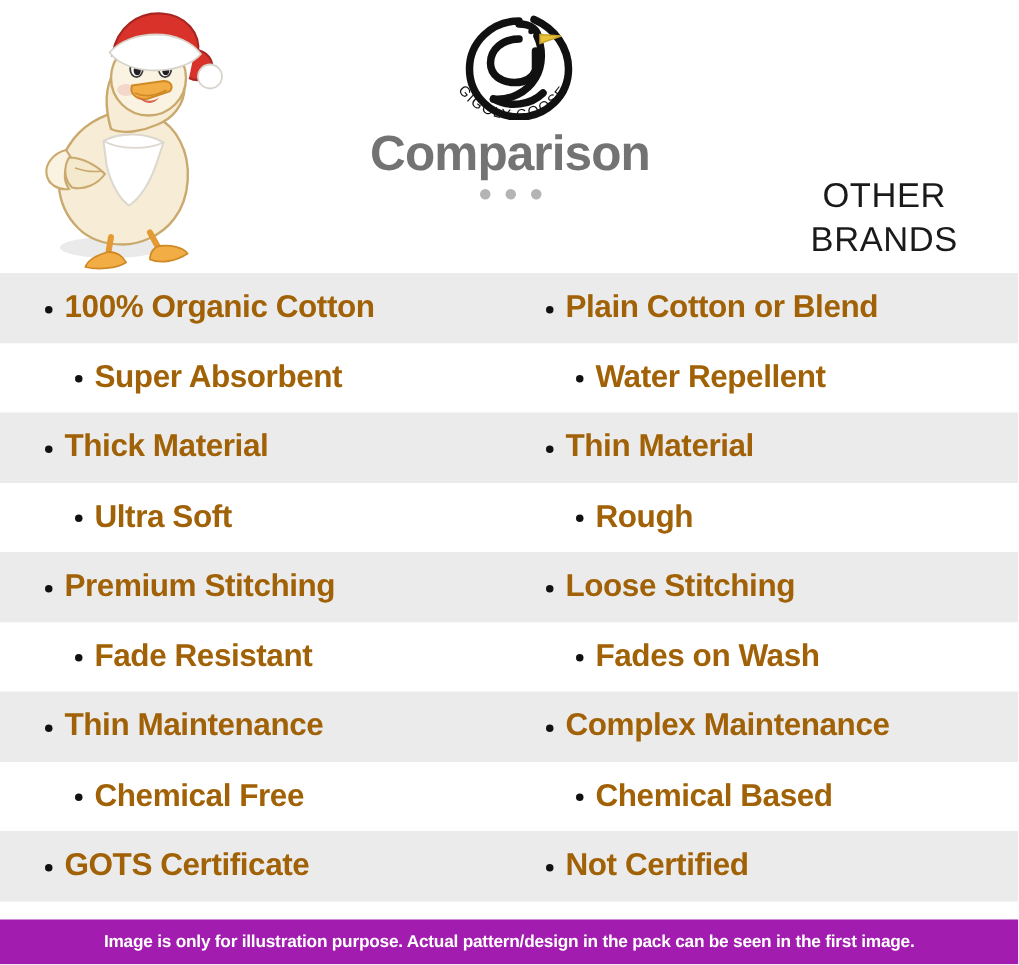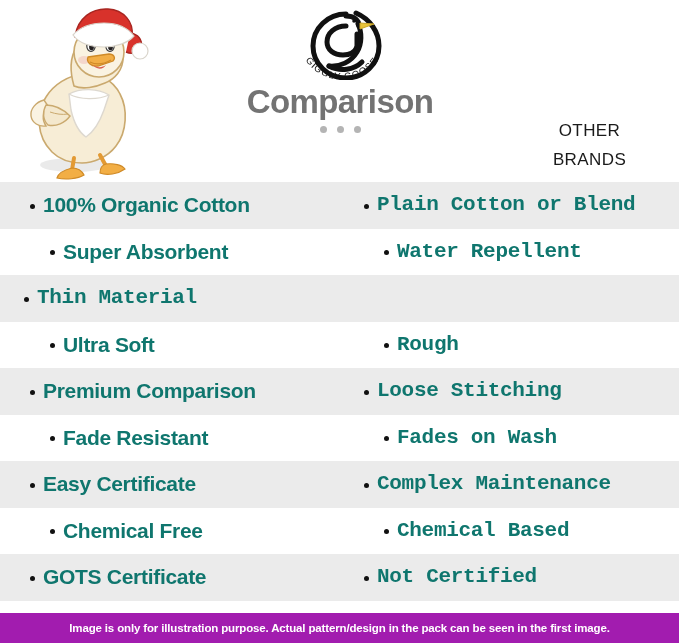--- a/index.html
+++ b/index.html
@@ -81,21 +81,21 @@
     background: #b4b4b4;
   }
 
   
   .other-brands {
     position: absolute;
     left: 500px;
     top: 116px;
     width: 179px;
     text-align: center;
-    font-size: 17px;
+    font-size: 23px;
     font-weight: normal;
     letter-spacing: 0.4px;
     color: #1a1a1a;
     line-height: 29px;
   }
 
   
   .table {
     position: absolute;
     left: 0;
@@ -118,36 +118,35 @@
     height: 100%;
     box-sizing: border-box;
   }
   .cell-left {
     width: 340px;
     padding-left: 30px;
   }
   .cell-right {
     width: 339px;
     padding-left: 24px;
-    font-family: Liberation Mono, monospace;
   }
 
   .bullet {
     flex: 0 0 auto;
     width: 5px;
     height: 5px;
     border-radius: 50%;
     background: #111111;
     margin-right: 8px;
     margin-top: 2px;
   }
   .cell-text {
     font-size: 21px;
     font-weight: bold;
-    color: #0f766e;
+    color: #a16207;
     letter-spacing: -0.3px;
     white-space: nowrap;
     line-height: 24px;
   }
 
   
   .footer {
     position: absolute;
     left: 0;
     top: 613px;
@@ -278,41 +277,45 @@
         <span class="bullet"></span>
         <span class="cell-text">Super Absorbent</span>
       </div>
       <div class="cell cell-right">
         <span class="bullet"></span>
         <span class="cell-text">Water Repellent</span>
       </div>
     </div>
 
     <div class="row shaded">
+      <div class="cell cell-left">
+        <span class="bullet"></span>
+        <span class="cell-text">Thick Material</span>
+      </div>
       <div class="cell cell-right">
         <span class="bullet"></span>
         <span class="cell-text">Thin Material</span>
       </div>
     </div>
 
     <div class="row plain">
       <div class="cell cell-left">
         <span class="bullet"></span>
         <span class="cell-text">Ultra Soft</span>
       </div>
       <div class="cell cell-right">
         <span class="bullet"></span>
         <span class="cell-text">Rough</span>
       </div>
     </div>
 
     <div class="row shaded">
       <div class="cell cell-left">
         <span class="bullet"></span>
-        <span class="cell-text">Premium Comparison</span>
+        <span class="cell-text">Premium Stitching</span>
       </div>
       <div class="cell cell-right">
         <span class="bullet"></span>
         <span class="cell-text">Loose Stitching</span>
       </div>
     </div>
 
     <div class="row plain">
       <div class="cell cell-left">
         <span class="bullet"></span>
@@ -320,21 +323,21 @@
       </div>
       <div class="cell cell-right">
         <span class="bullet"></span>
         <span class="cell-text">Fades on Wash</span>
       </div>
     </div>
 
     <div class="row shaded">
       <div class="cell cell-left">
         <span class="bullet"></span>
-        <span class="cell-text">Easy Certificate</span>
+        <span class="cell-text">Thin Maintenance</span>
       </div>
       <div class="cell cell-right">
         <span class="bullet"></span>
         <span class="cell-text">Complex Maintenance</span>
       </div>
     </div>
 
     <div class="row plain">
       <div class="cell cell-left">
         <span class="bullet"></span>

